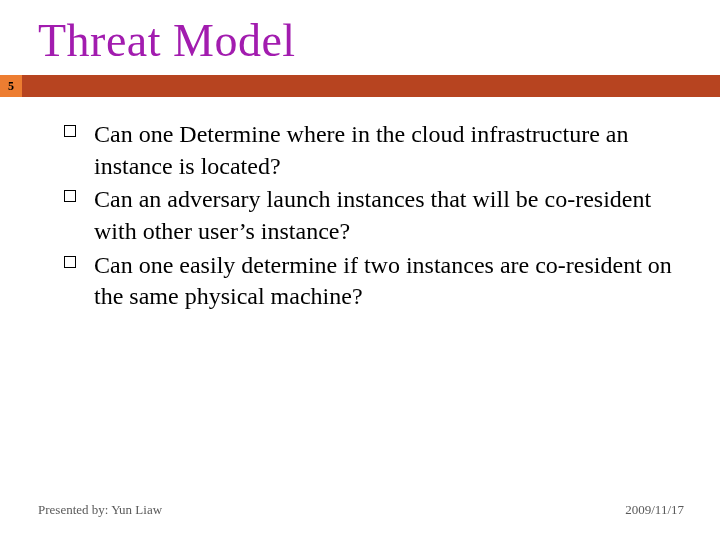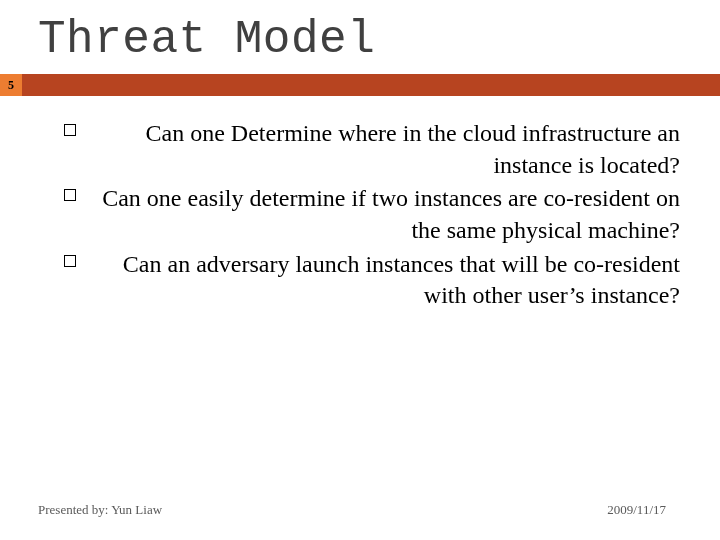--- a/index.html
+++ b/index.html
@@ -1,27 +1,27 @@
 <!DOCTYPE html>
 <html><head>
 <meta charset="utf-8">
 <style>
   * { margin: 0; padding: 0; box-sizing: border-box; }
   html, body { width: 720px; height: 540px; background: #ffffff; font-family: "Times New Roman", Times, serif; color: #000; }
   .slide { position: relative; width: 720px; height: 540px; }
   .title-wrap { padding: 14px 0 8px 38px; }
-  .title { font-family: Liberation Mono, monospace; font-weight: 300; font-size: 46px; color: #404040; letter-spacing: 0.5px; }
+  .title { font-family: Liberation Serif, serif; font-weight: 300; font-size: 46px; color: #a21caf; letter-spacing: 0.5px; }
   .accent-bar { width: 100%; height: 22px; background: #b74420; position: relative; }
   .page-box { position: absolute; left: 0; top: 0; height: 22px; width: 22px; background: #ed7d31; display: flex; align-items: center; justify-content: center; }
   .page-num { font-family: "Times New Roman", serif; font-size: 12px; font-weight: bold; color: #000; }
   .content { padding: 22px 40px 0 64px; }
-  .bullets { list-style: none; text-align: right; }
+  .bullets { list-style: none; }
   .bullets li { position: relative; font-size: 24px; line-height: 1.32; margin-bottom: 2px; padding-left: 30px; color: #000; }
   .bullet-mark { position: absolute; left: 0; top: 6px; width: 12px; height: 12px; border: 1.6px solid #000; display: inline-block; }
-  .footer { position: absolute; bottom: 22px; left: 38px; right: 54px; display: flex; justify-content: space-between; font-family: "Times New Roman", serif; font-size: 13px; color: #5a5a5a; }
+  .footer { position: absolute; bottom: 22px; left: 38px; right: 36px; display: flex; justify-content: space-between; font-family: "Times New Roman", serif; font-size: 13px; color: #5a5a5a; }
 </style>
 </head>
 <body>
 <div class="slide">
 
 <div class="title-wrap">
   <h1 class="title">Threat Model</h1>
 </div>
 
 <div class="accent-bar">
@@ -31,25 +31,25 @@
 </div>
 
 <div class="content">
   <ul class="bullets">
     <li>
       <span class="bullet-mark"></span>
       <span>Can one Determine where in the cloud infrastructure an instance is located?</span>
     </li>
     <li>
       <span class="bullet-mark"></span>
-      <span>Can one easily determine if two instances are co-resident on the same physical machine?</span>
+      <span>Can an adversary launch instances that will be co-resident with other user’s instance?</span>
     </li>
     <li>
       <span class="bullet-mark"></span>
-      <span>Can an adversary launch instances that will be co-resident with other user’s instance?</span>
+      <span>Can one easily determine if two instances are co-resident on the same physical machine?</span>
     </li>
   </ul>
 </div>
 
 <div class="footer">
   <span>Presented by: Yun Liaw</span>
   <span>2009/11/17</span>
 </div>
 
 </div>

